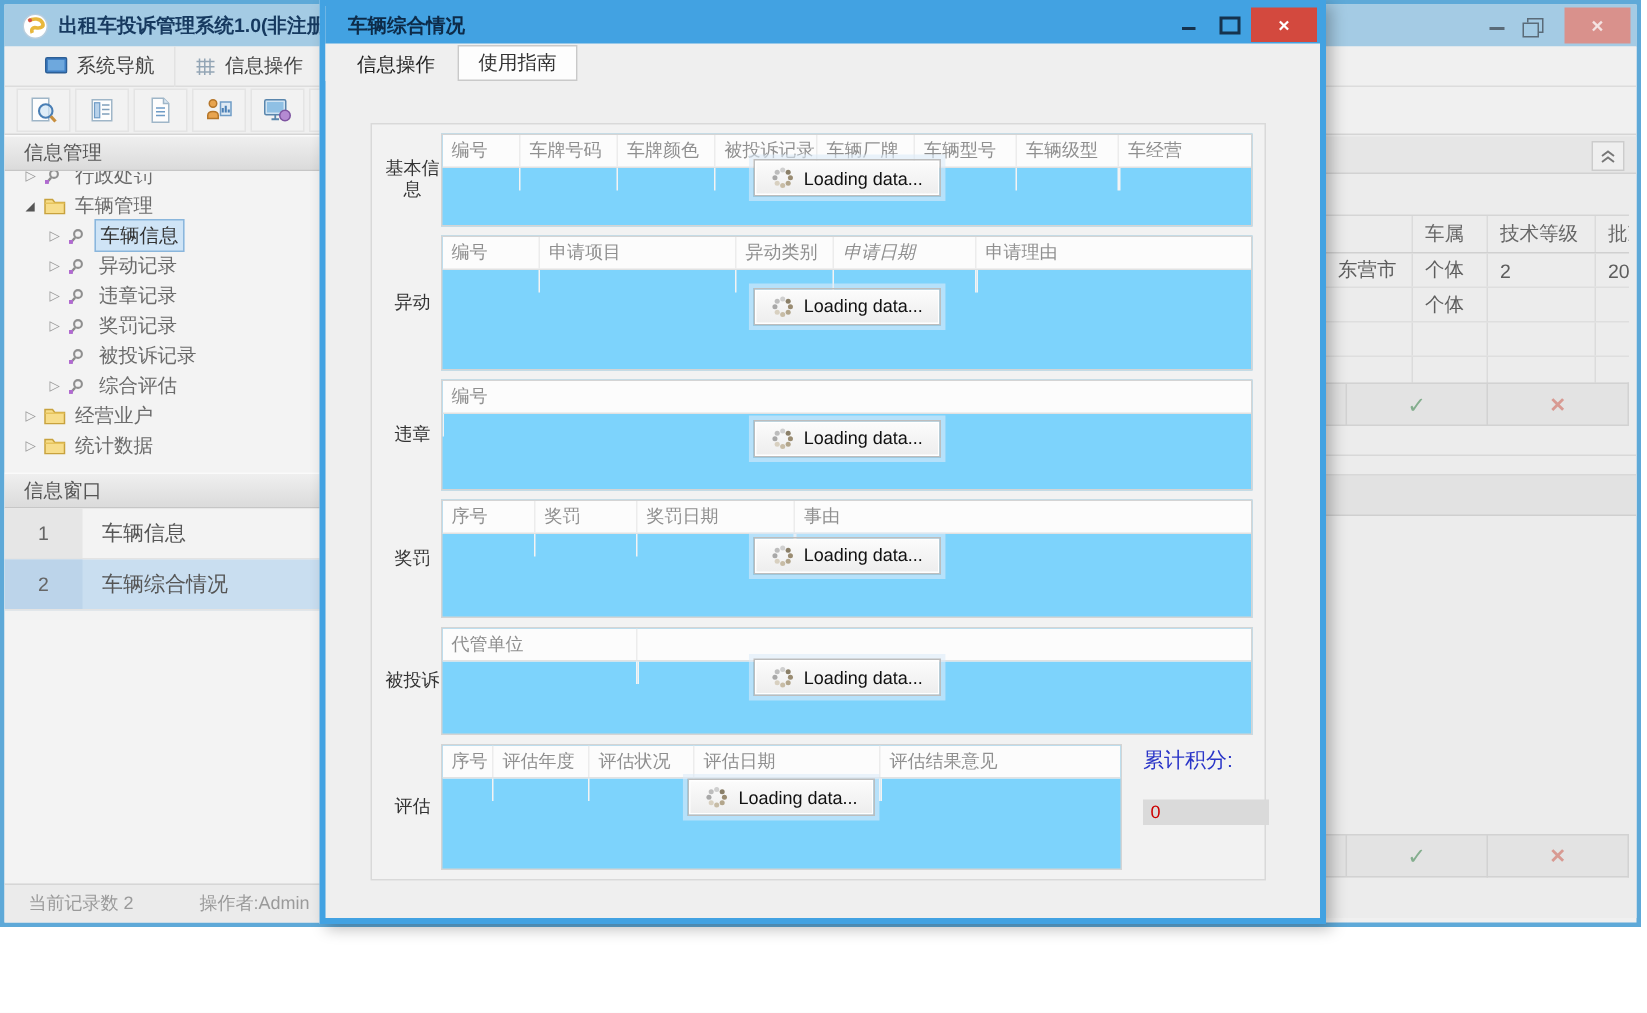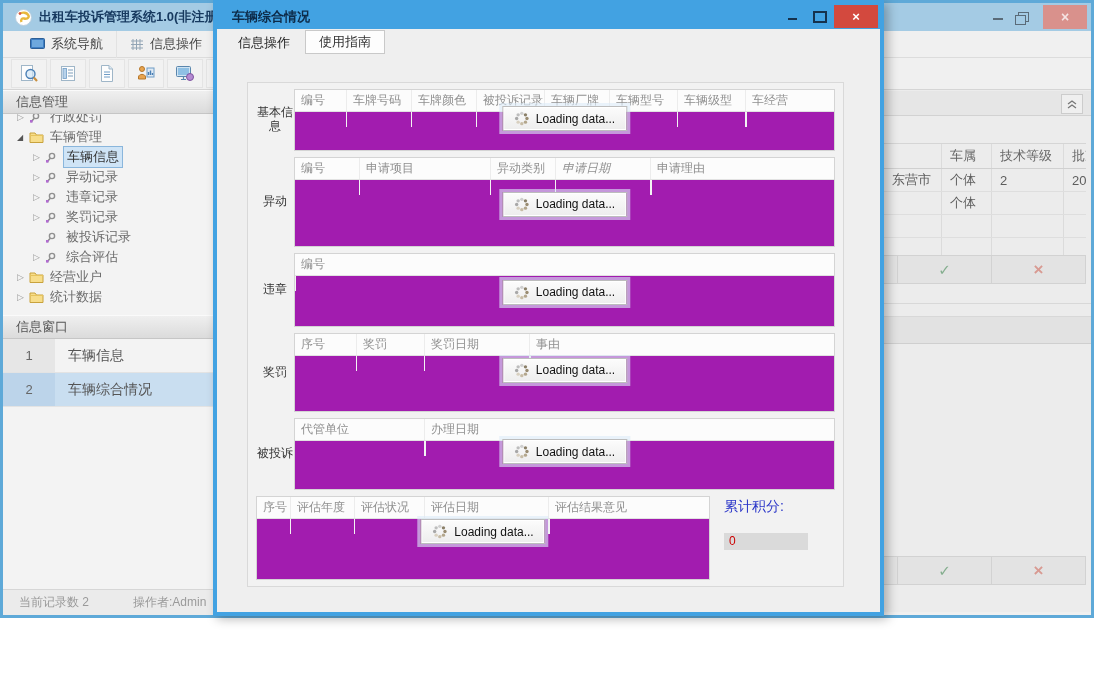--- a/index.html
+++ b/index.html
@@ -88,21 +88,21 @@
   .dlg-close{width:44px;height:23px;background:#d3493e;color:#fff;font-size:13px;font-weight:bold;
     display:flex;align-items:center;justify-content:center;}
   .dlg-tabs{height:25px;display:flex;align-items:flex-end;padding-left:8px;background:#efefef;}
   .dlg-tab{height:23px;line-height:23px;padding:0 13px;font-size:13px;color:#222;margin-right:2px;}
   .dlg-tab.inactive{background:#fdfdfd;border:1px solid #c9c9c9;height:22px;line-height:22px;color:#333;}
   .dlg-panel{margin:28px 36px 0 30px;height:505px;box-sizing:border-box;border:1px solid #d9d9d9;
     background:#f2f2f2;padding:6px 8px;display:flex;flex-direction:column;gap:6px;}
   .dlg-section{display:flex;}
   .dlg-seclabel{width:38px;flex:none;display:flex;align-items:center;justify-content:center;text-align:center;
     font-size:12px;color:#333;line-height:1.15;}
-  .dlg-table{flex:1;position:relative;background:#a21caf;border:1px solid #d4d4d4;overflow:hidden;}
+  .dlg-table{flex:1;position:relative;background:#7dd3fc;border:1px solid #d4d4d4;overflow:hidden;}
   .dlg-thead{height:21px;display:flex;border-bottom:1px solid #e2e2e2;background:#fcfcfc;}
   .dlg-th{font-size:12px;color:#8f8f8f;line-height:21px;padding-left:6px;border-right:1px solid #ececec;
     box-sizing:border-box;overflow:hidden;white-space:nowrap;flex:none;}
   .dlg-th.last{flex:1;border-right:none;}
   .dlg-ghost{height:15px;display:flex;}
   .dlg-gcell{border-right:1px solid #f3f3f3;box-sizing:border-box;flex:none;}
   .loading-btn{position:absolute;left:50%;transform:translateX(-50%);display:flex;align-items:center;gap:7px;
     padding:4px 11px;background:linear-gradient(#fcfcfc,#ededed);border:1px solid #bdbdbd;
     box-shadow:0 0 0 1px #fff inset,0 0 0 3px rgba(220,235,248,.6);font-size:12px;color:#111;white-space:nowrap;}
   .score-box{margin-left:14px;width:108px;flex:none;display:flex;flex-direction:column;padding-top:2px;}
@@ -565,21 +565,20 @@
               </span>
               <span>Loading data...</span>
             </div>
           </div>
         </div>
         <div class="dlg-section" style="height: 72px;">
           <div class="dlg-seclabel">被投诉</div>
           <div class="dlg-table">
             <div class="dlg-thead">
               <div class="dlg-th" style="width: 130px;">代管单位</div>
-              <div class="dlg-th last">办理日期</div>
             </div>
             <div class="dlg-ghost">
               <div class="dlg-gcell" style="width: 130px;"></div>
               <div class="dlg-gcell"></div>
             </div>
             <div class="loading-btn" style="top: 20px;">
               <span style="display: inline-flex;">
                 <svg width="15" height="15" viewBox="0 0 16 16">
                   <circle cx="13.5" cy="8" r="1.8" fill="#9a8c72"></circle>
                   <circle cx="11.9" cy="11.9" r="1.8" fill="#b3a68c"></circle>
@@ -589,20 +588,21 @@
                   <circle cx="4.1" cy="4.1" r="1.8" fill="#bdbdbd"></circle>
                   <circle cx="8" cy="2.5" r="1.8" fill="#cfcfcf"></circle>
                   <circle cx="11.9" cy="4.1" r="1.8" fill="#8a7f68"></circle>
                 </svg>
               </span>
               <span>Loading data...</span>
             </div>
           </div>
         </div>
         <div class="dlg-section" style="height: 84px;">
+          <div class="dlg-seclabel">评估</div>
           <div class="dlg-table" style="flex: 0 0 auto; width: 452px;">
             <div class="dlg-thead">
               <div class="dlg-th" style="width: 34px;">序号</div>
               <div class="dlg-th" style="width: 64px;">评估年度</div>
               <div class="dlg-th" style="width: 70px;">评估状况</div>
               <div class="dlg-th" style="width: 124px;">评估日期</div>
               <div class="dlg-th last">评估结果意见</div>
             </div>
             <div class="dlg-ghost">
               <div class="dlg-gcell" style="width: 34px;"></div>

